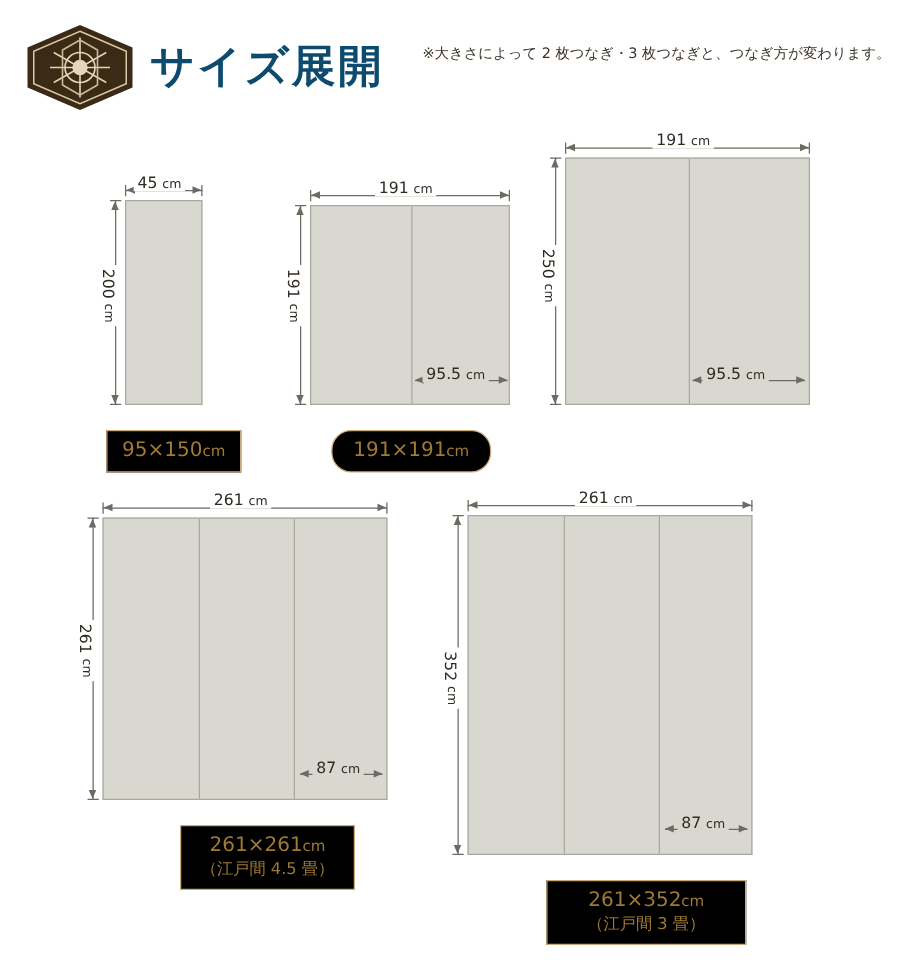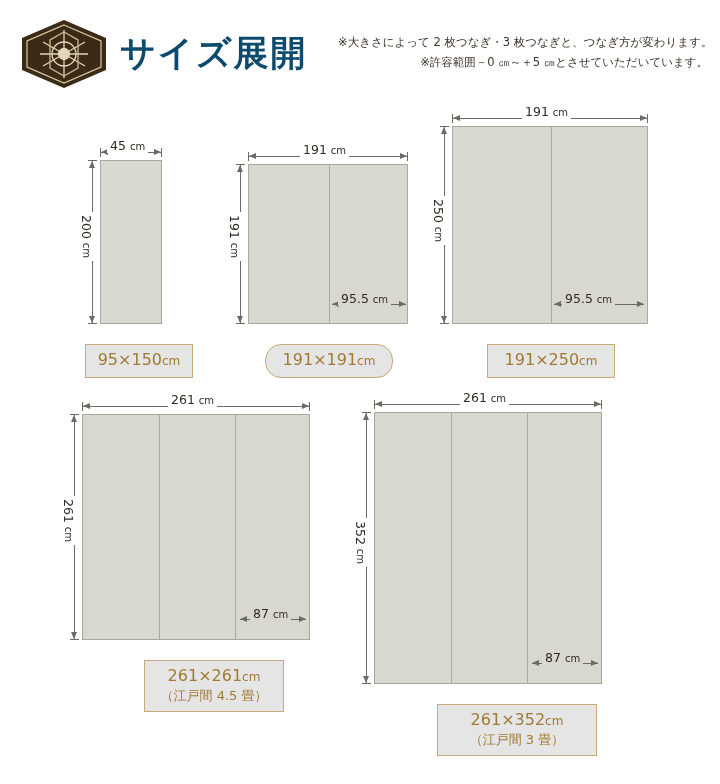--- a/index.html
+++ b/index.html
@@ -71,21 +71,21 @@
     text-orientation:mixed;
     padding:3px 0;
   }
   .dimlabel .u{font-size:10px;}
 
   
   .chip{
     position:absolute;
     border:1px solid #c6a濃;
     border:1px solid #c9a978;
-    background:#e5e5e5;
+    background:#000000;
     color:#a07a33;
     font-size:16px;
     text-align:center;
     box-sizing:border-box;
     padding:5px 10px 6px;
     line-height:20px;
     font-family:"DejaVu Sans","Liberation Sans",sans-serif;
     white-space:nowrap;
   }
   .chip .u{font-size:12px;}
@@ -111,21 +111,20 @@
           <line x1="22" y1="36" x2="70" y2="36"></line>
           <polygon points="46,14 60,22 60,50 46,58 32,50 32,22" stroke="#cbbb98"></polygon>
         </g>
       </svg>
     </div>
 
     <div class="title">サイズ展開</div>
 
     <div class="notes">
       <div>※大きさによって 2 枚つなぎ・3 枚つなぎと、つなぎ方が変わります。</div>
-      <div>※許容範囲－0 ㎝～＋5 ㎝とさせていただいています。</div>
     </div>
   </div>
 
   <div class="fig" style="left:0;top:0;width:230px;height:290px;">
 
     <div class="mat" style="left:100px;top:160px;width:62px;height:164px;"></div>
 
     <div class="dimline h" style="left:100px;top:152px;width:62px;"></div>
     <div class="tick v" style="left:100px;top:148px;"></div>
     <div class="tick v" style="left:161px;top:148px;"></div>
@@ -193,23 +192,20 @@
     <div class="tick h" style="left:440px;top:323px;"></div>
     <div class="arrow up" style="left:440.5px;top:127px;"></div>
     <div class="arrow down" style="left:440.5px;top:316px;"></div>
     <div class="dimlabel vert" style="left:431px;top:196px;"><span>250</span> <span class="u">cm</span></div>
 
     <div class="dimline h" style="left:554px;top:304px;width:90px;"></div>
     <div class="arrow left" style="left:554px;top:300.5px;"></div>
     <div class="arrow right" style="left:637px;top:300.5px;"></div>
     <div class="dimlabel" style="left:562px;top:291px;background:#d9d8d0;"><span>95.5</span> <span class="u">cm</span></div>
 
-    <div class="chip" style="left:487px;top:344px;width:128px;">
-      <span>191×250</span><span class="u">cm</span>
-    </div>
   </div>
 
   <div class="fig" style="left:0;top:0;width:360px;height:420px;">
 
     <div class="mat" style="left:82px;top:414px;width:228px;height:226px;">
       <div class="split" style="left:76px;"></div>
       <div class="split" style="left:152px;"></div>
     </div>
 
     <div class="dimline h" style="left:82px;top:406px;width:228px;"></div>

